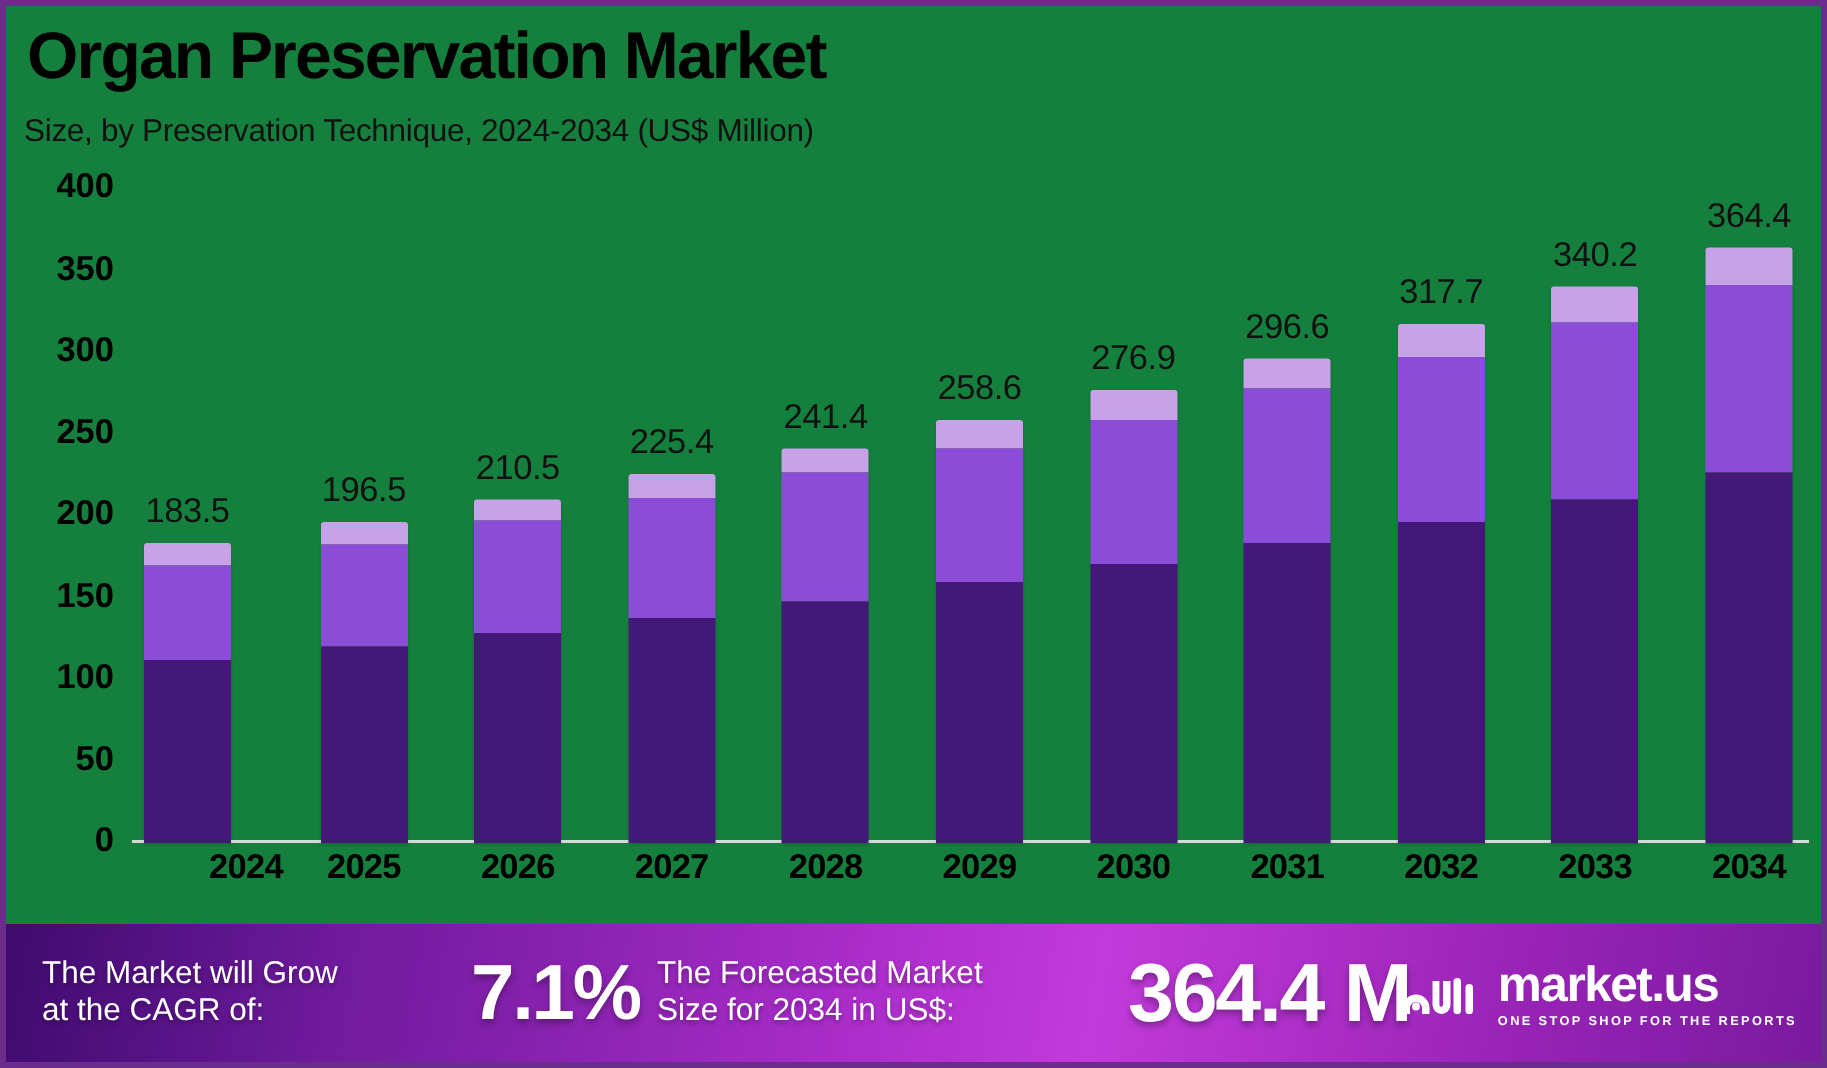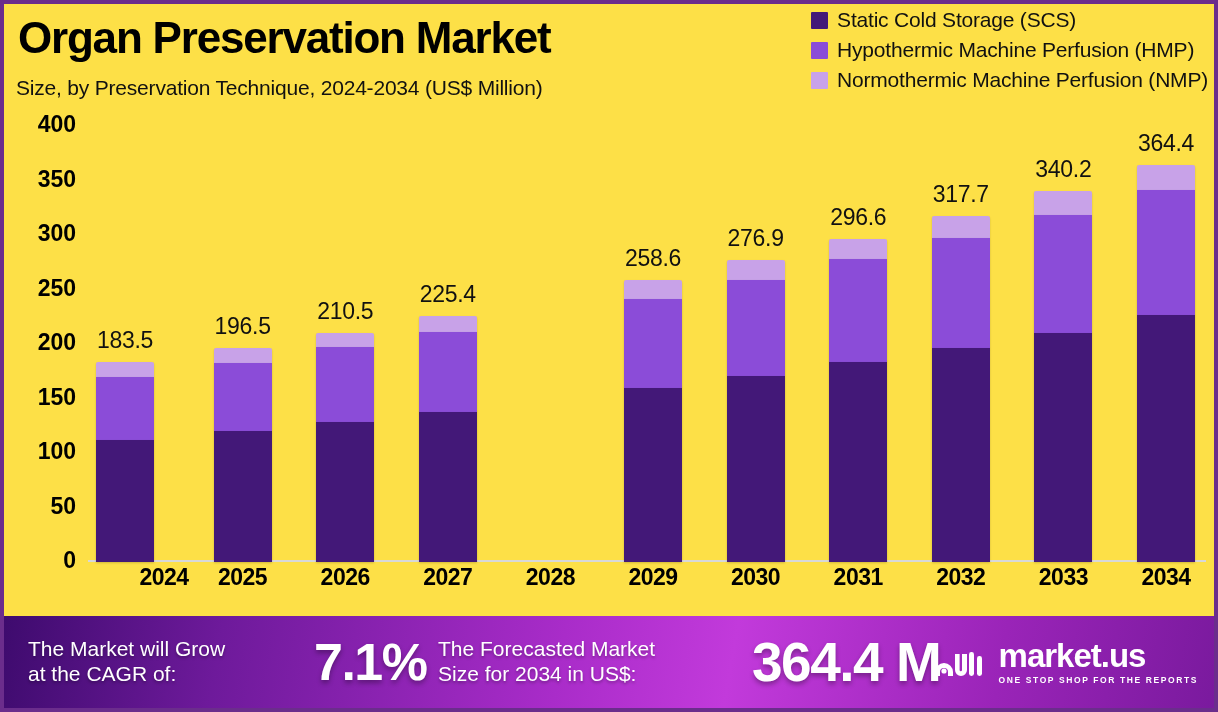--- a/index.html
+++ b/index.html
@@ -5,21 +5,21 @@
   html,body{margin:0;padding:0;}
   body{
     width:1218px;height:712px;overflow:hidden;
     font-family:"Liberation Sans",sans-serif;
     background:#fff;
   }
   #root{
     position:relative;width:1218px;height:712px;
     box-sizing:border-box;
     border:4px solid #6B2D8C;
-    background:#fde047;
+    background:#15803d;
   }
 
   
   .title{
     position:absolute;left:14px;top:12px;
     font-size:44px;font-weight:bold;color:#000;
     letter-spacing:-1.2px;line-height:1.0;
     white-space:nowrap;
   }
   .subtitle{
@@ -101,34 +101,20 @@
   .logo-tag{color:#fff;font-size:8.5px;letter-spacing:1.6px;margin-top:3px;font-weight:bold;}
 </style>
 </head>
 <body>
 
 <div id="root">
 
   <div class="title">Organ Preservation Market</div>
   <div class="subtitle">Size, by Preservation  Technique, 2024-2034 (US$ Million)</div>
 
-  <div class="legend" id="legend">
-      <div class="legend-row">
-        <span class="legend-swatch" style="background: rgb(67, 24, 120);"></span>
-        <span class="legend-label">Static Cold Storage (SCS)</span>
-      </div>
-      <div class="legend-row">
-        <span class="legend-swatch" style="background: rgb(139, 76, 216);"></span>
-        <span class="legend-label">Hypothermic Machine Perfusion (HMP)</span>
-      </div>
-      <div class="legend-row">
-        <span class="legend-swatch" style="background: rgb(200, 162, 232);"></span>
-        <span class="legend-label">Normothermic Machine Perfusion (NMP)</span>
-      </div>
-    </div>
 
   <div class="plot">
     <div id="yticks">
         <div class="ytick" style="top: 15px;">400</div>
         <div class="ytick" style="top: 69.5px;">350</div>
         <div class="ytick" style="top: 124px;">300</div>
         <div class="ytick" style="top: 178.5px;">250</div>
         <div class="ytick" style="top: 233px;">200</div>
         <div class="ytick" style="top: 287.5px;">150</div>
         <div class="ytick" style="top: 342px;">100</div>
@@ -162,20 +148,28 @@
           <div class="bar-label" style="bottom: 237.445px;">210.5</div>
         </div>
         <div class="bar-slot" style="left: 330.8px;">
           <div class="bar-col">
             <div class="seg nmp" style="background: rgb(200, 162, 232); height: 15.26px;"></div>
             <div class="seg" style="background: rgb(139, 76, 216); height: 80.333px;"></div>
             <div class="seg" style="background: rgb(67, 24, 120); height: 150.093px;"></div>
           </div>
           <div class="bar-label" style="bottom: 253.686px;">225.4</div>
         </div>
+        <div class="bar-slot" style="left: 433.4px;">
+          <div class="bar-col">
+            <div class="seg nmp" style="background: rgb(200, 162, 232); height: 16.35px;"></div>
+            <div class="seg" style="background: rgb(139, 76, 216); height: 86.219px;"></div>
+            <div class="seg" style="background: rgb(67, 24, 120); height: 160.557px;"></div>
+          </div>
+          <div class="bar-label" style="bottom: 271.126px;">241.4</div>
+        </div>
         <div class="bar-slot" style="left: 536px;">
           <div class="bar-col">
             <div class="seg nmp" style="background: rgb(200, 162, 232); height: 18.53px;"></div>
             <div class="seg" style="background: rgb(139, 76, 216); height: 89.816px;"></div>
             <div class="seg" style="background: rgb(67, 24, 120); height: 173.528px;"></div>
           </div>
           <div class="bar-label" style="bottom: 289.874px;">258.6</div>
         </div>
         <div class="bar-slot" style="left: 638.6px;">
           <div class="bar-col">

